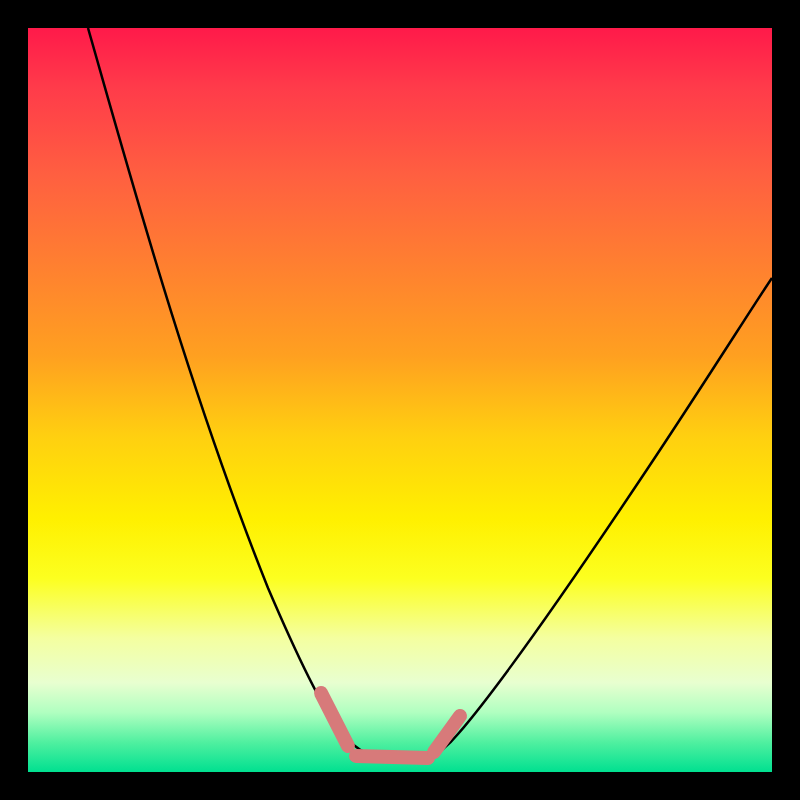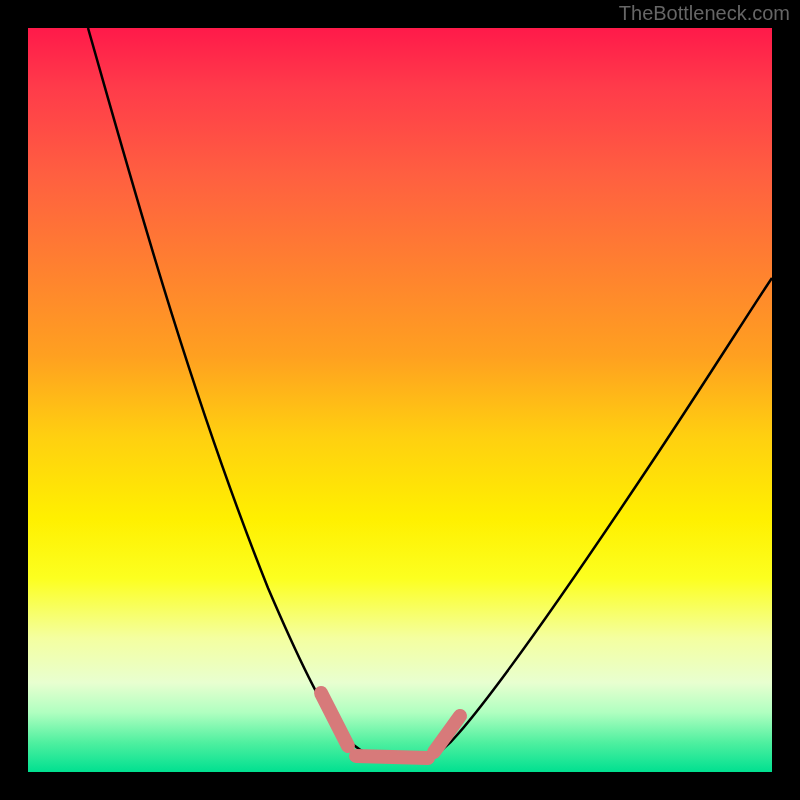--- a/index.html
+++ b/index.html
@@ -60,21 +60,20 @@
     left: 0;
     top: 0;
     width: 100%;
     height: 100%;
   }
 </style>
 </head>
 <body>
 
 <div class="outer">
-  <div class="watermark">TheBottleneck.com</div>
 
   <div class="plot-area">
     <div class="gradient-bg"></div>
 
     <svg class="curve" viewBox="0 0 744 744" preserveAspectRatio="none">
 
       <path d="M 60 0
            C 100 140, 160 360, 240 560
            C 270 630, 295 680, 310 700
            C 320 713, 330 722, 340 726

